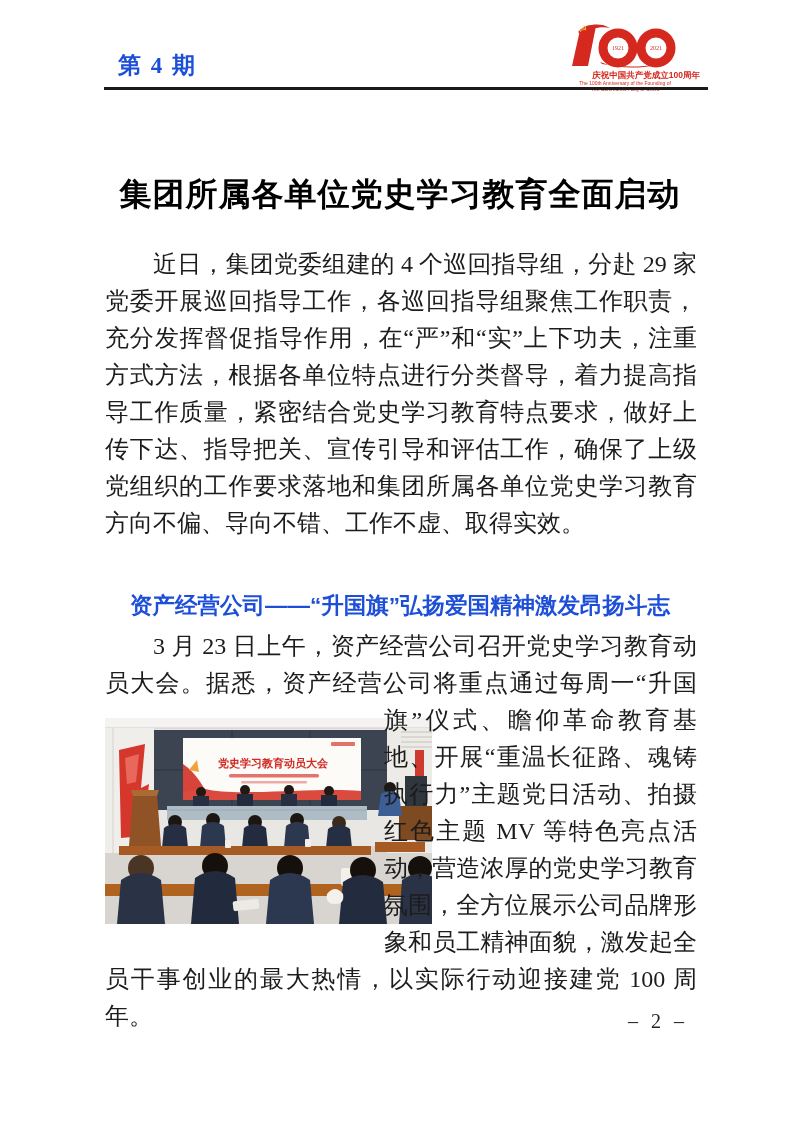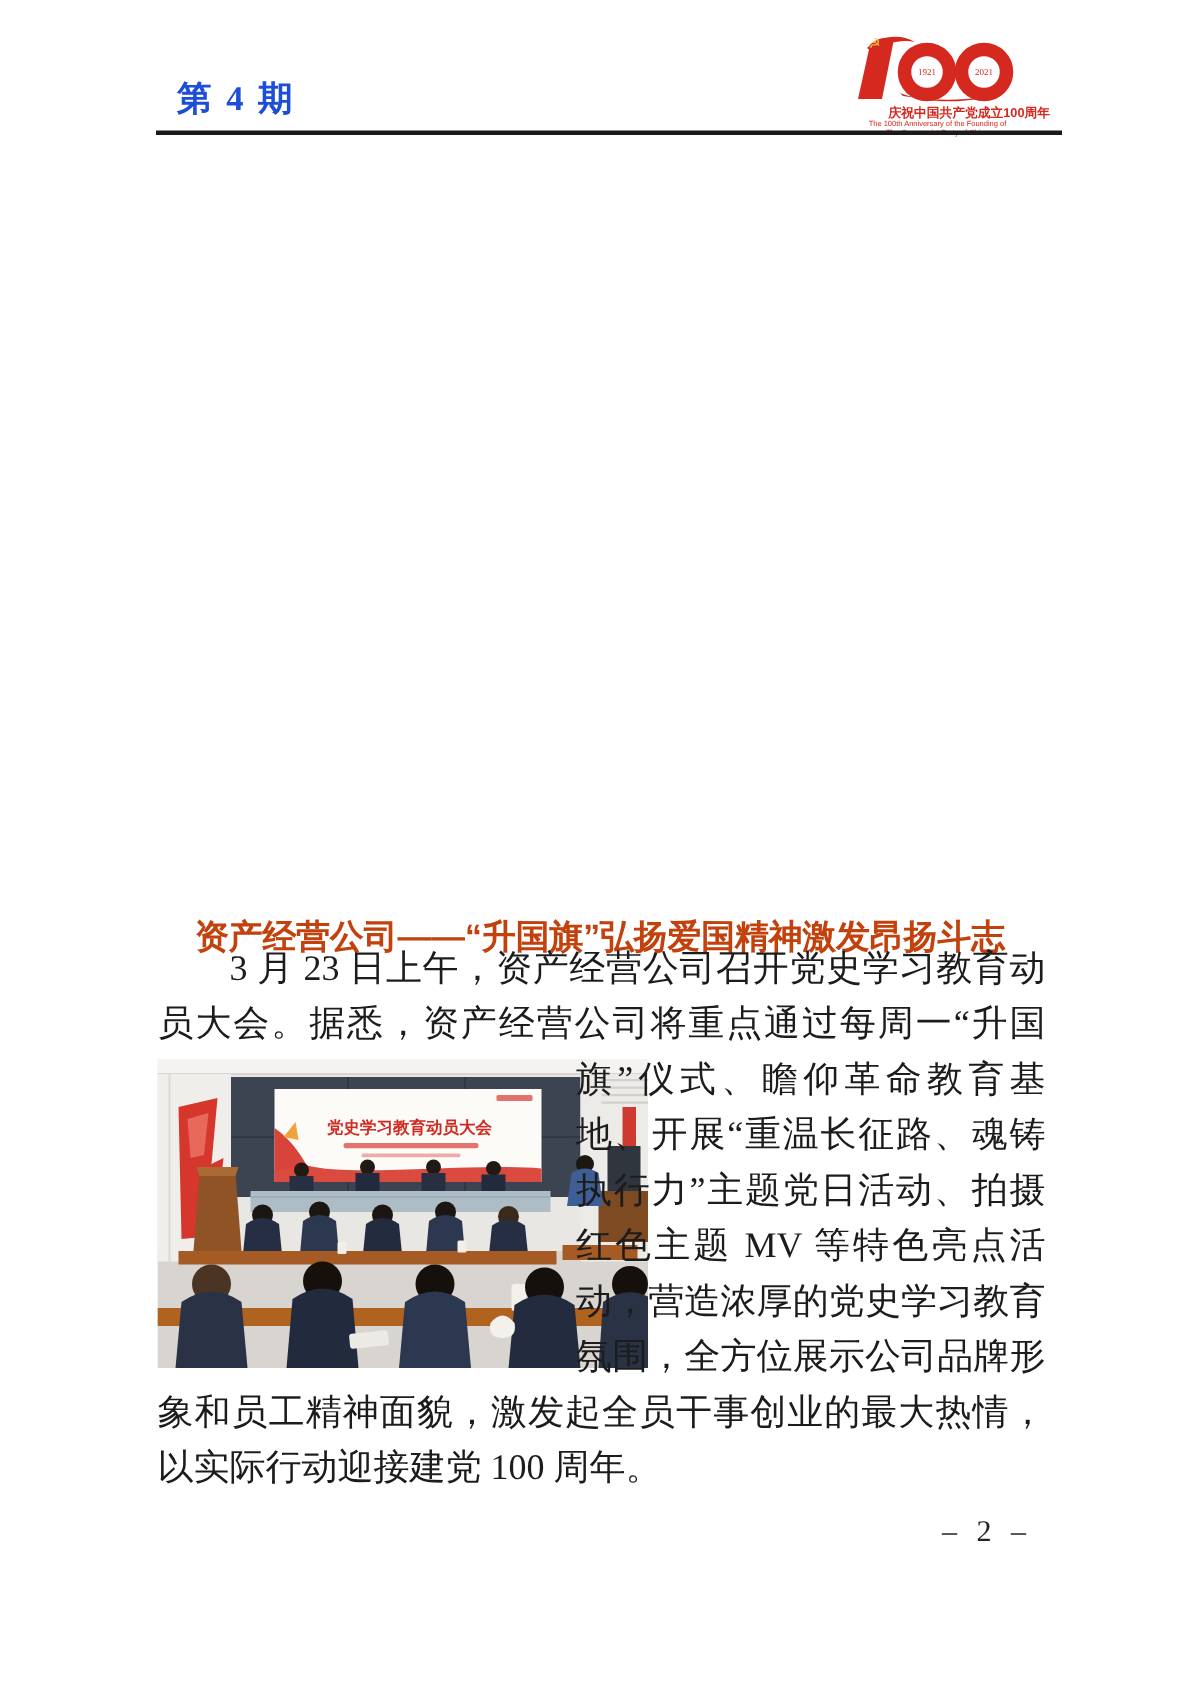--- a/index.html
+++ b/index.html
@@ -46,35 +46,35 @@
   .para{
     font-size:24px;line-height:37px;
     text-align:justify;text-justify:inter-ideograph;
     color:#1c1c1c;
   }
   .para1{
     position:absolute;left:105px;top:246px;width:592px;
     text-indent:2em;
   }
   .section-heading{
-    position:absolute;left:100px;top:609px;width:600px;
+    position:absolute;left:100px;top:590px;width:600px;
     text-align:center;
-    font-size:22.5px;font-weight:bold;color:#c2410c;
+    font-size:22.5px;font-weight:bold;color:#1d4ed8;
     font-family:"Liberation Sans","DejaVu Sans",sans-serif;
     white-space:nowrap;
   }
   .para2{
     position:absolute;left:105px;top:628px;width:592px;
     text-indent:2em;
   }
   .float-spacer{float:left;width:0;height:74px;}
   .photo-float{
     float:left;clear:left;
     width:269px;height:206px;
-    margin:4px 10px 8px 0;
+    margin:16px 10px 8px 0;
   }
   .photo-float svg{display:block;}
   
   .page-number{
     position:absolute;right:112px;top:1010px;
     font-size:20px;color:#222;letter-spacing:4px;
   }
 </style>
 </head>
 <body>
@@ -99,21 +99,23 @@
 
       <path d="M34,40 C55,48 85,48 112,36 C90,46 60,46 36,42 Z" fill="#d5281e"></path>
     </svg>
     <div class="logo-caption-cn">庆祝中国共产党成立100周年</div>
     <div class="logo-caption-en">The 100th Anniversary of the Founding of</div>
     <div class="logo-caption-en">The Communist Party of China</div>
   </div>
 
   <div class="header-rule"></div>
 
-
+  <h1 class="article-title">集团所属各单位党史学习教育全面启动</h1>
+
+  <div class="para para1">近日，集团党委组建的 4 个巡回指导组，分赴 29 家党委开展巡回指导工作，各巡回指导组聚焦工作职责，充分发挥督促指导作用，在“严”和“实”上下功夫，注重方式方法，根据各单位特点进行分类督导，着力提高指导工作质量，紧密结合党史学习教育特点要求，做好上传下达、指导把关、宣传引导和评估工作，确保了上级党组织的工作要求落地和集团所属各单位党史学习教育方向不偏、导向不错、工作不虚、取得实效。</div>
 
   <div class="section-heading">资产经营公司——“升国旗”弘扬爱国精神激发昂扬斗志</div>
 
   <div class="para para2">
     <span class="float-spacer"></span>
     <span class="photo-float">
       <svg width="327" height="206" viewBox="0 0 327 206">
 
         <rect width="327" height="206" fill="#e9e7e4"></rect>
         <rect width="327" height="10" fill="#f4f3f1"></rect>

